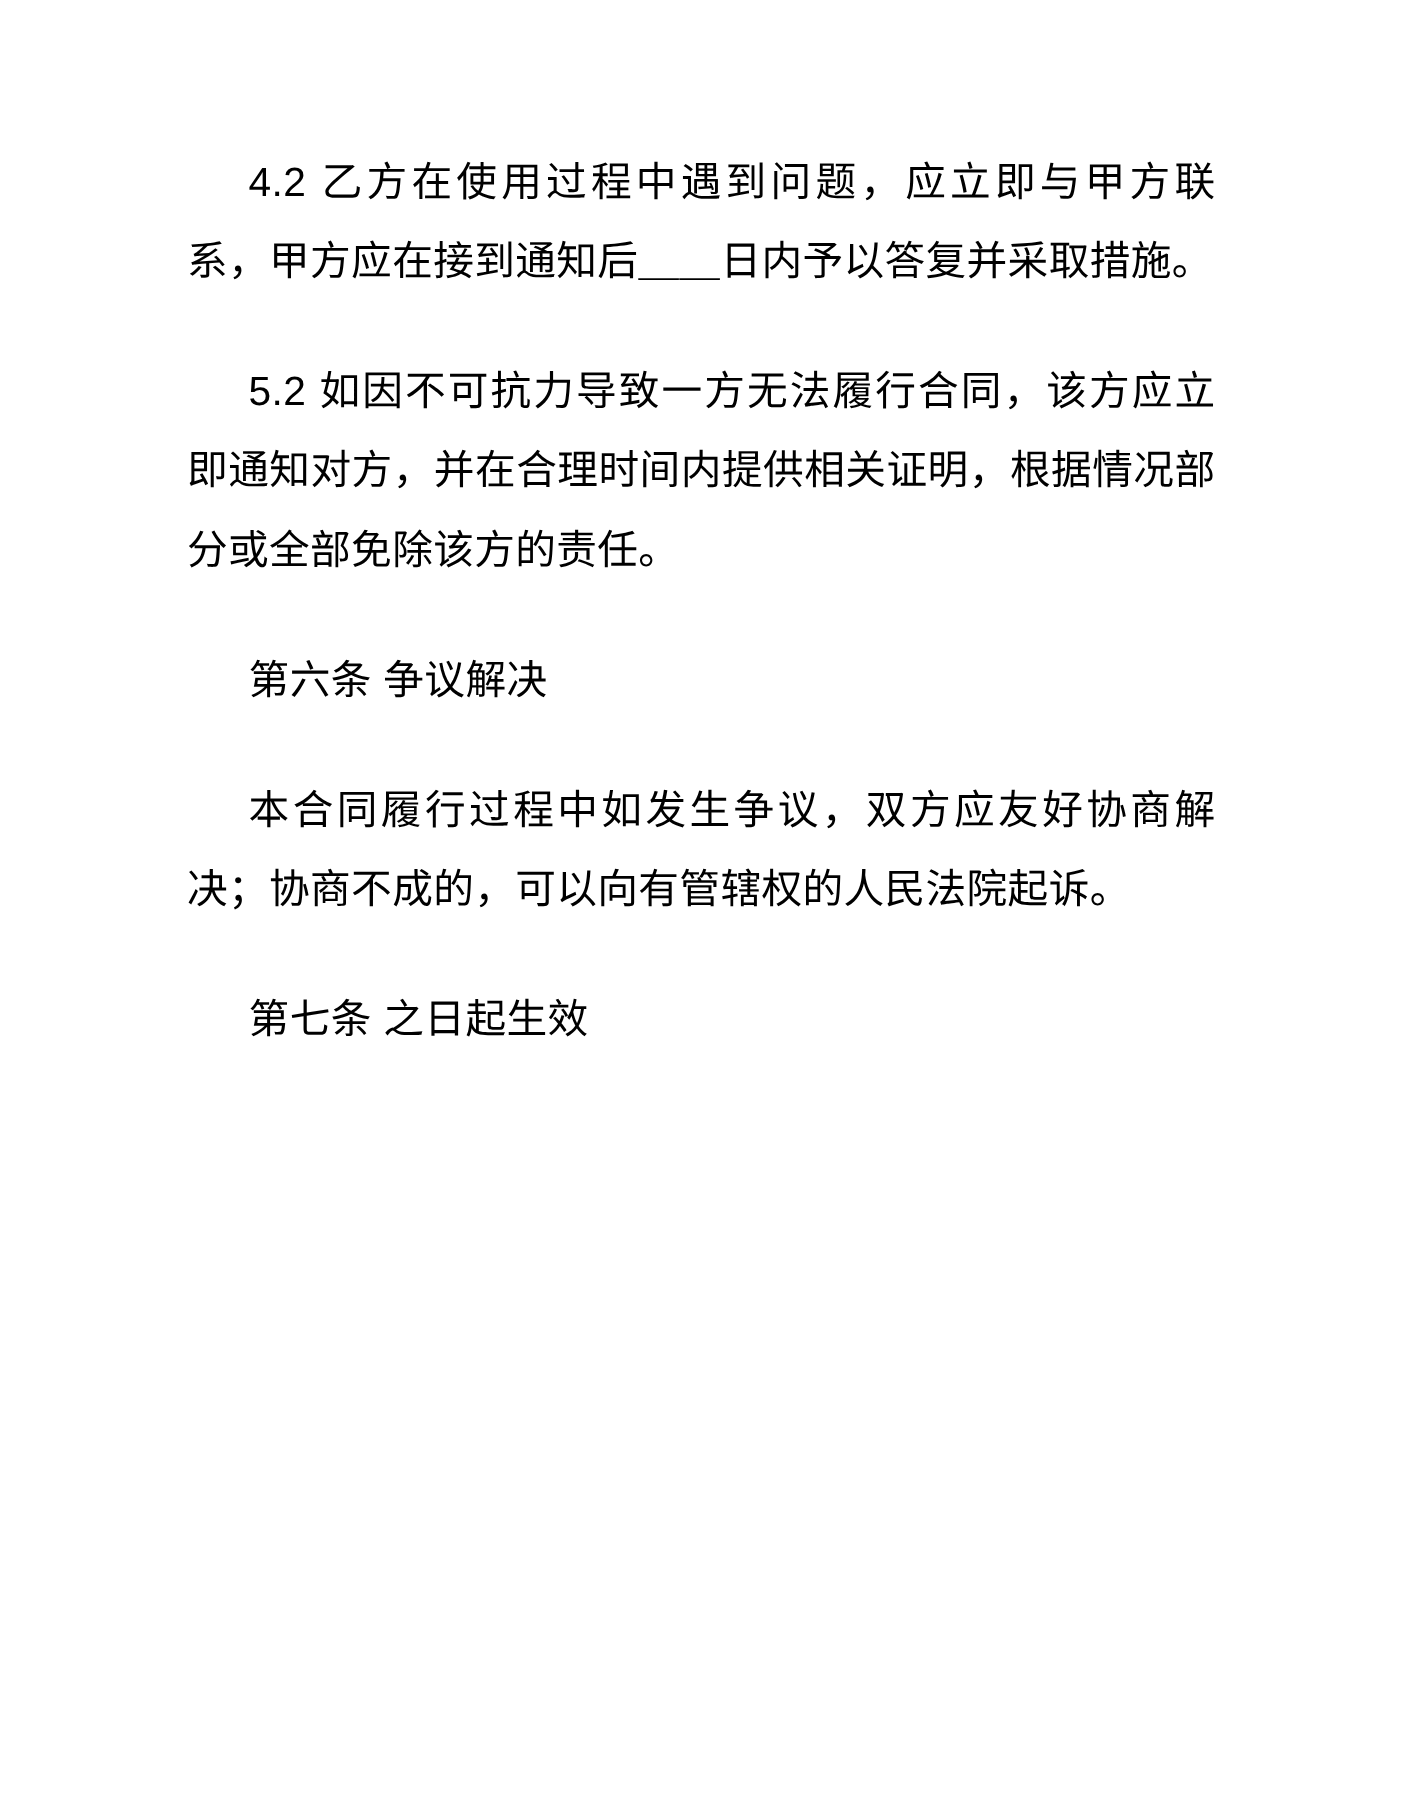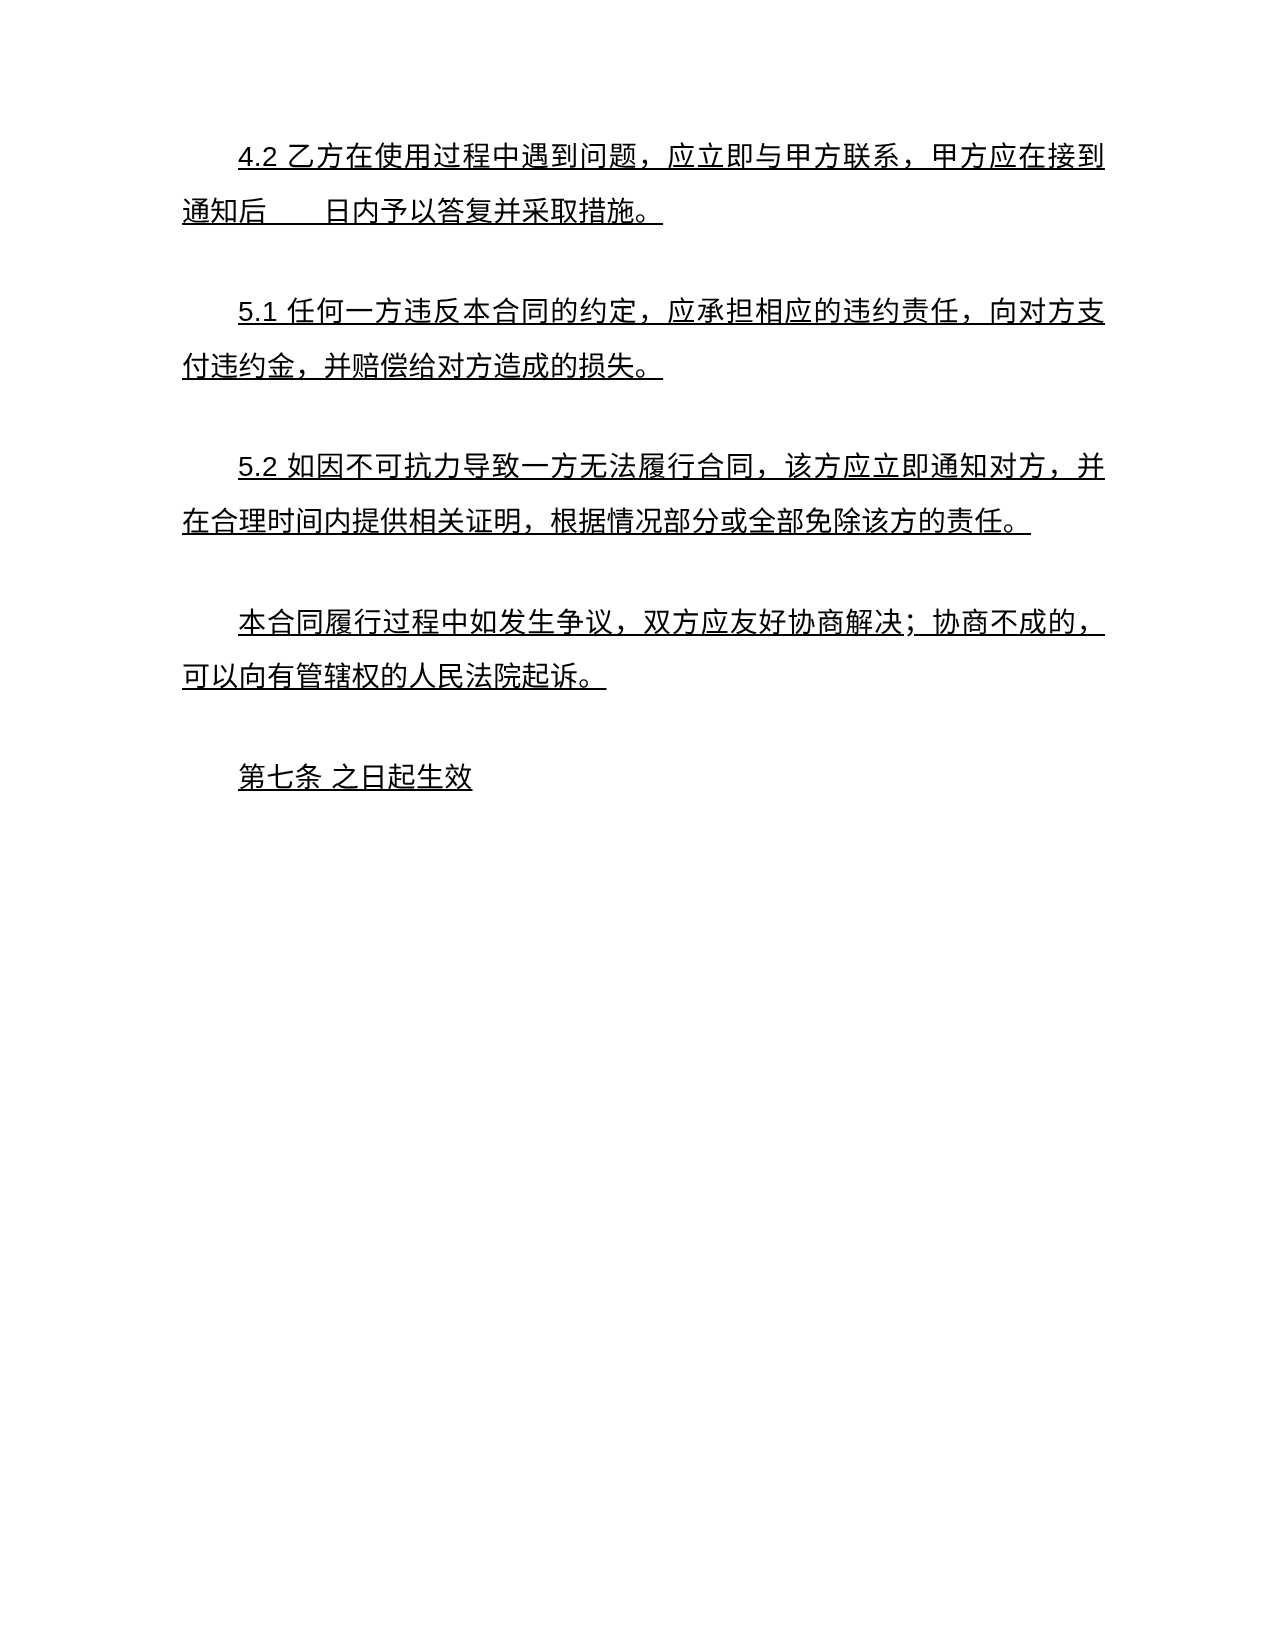--- a/index.html
+++ b/index.html
@@ -19,53 +19,52 @@
     box-sizing: border-box;
     width: 1275px;
     height: 1650px;
     padding: 130px 170px 120px 170px;
     background: #ffffff;
   }
   .doc-body {
     width: 100%;
   }
   p.para {
-    margin: 0 0 46px 12px;
-    font-size: 28px;
+    margin: 0 0 46px 0;
+    font-size: 37px;
     line-height: 1.95;
     letter-spacing: 0.3px;
     text-align: justify;
     text-justify: inter-ideograph;
     white-space: pre-wrap;
     word-break: break-all;
-    text-decoration: underline;
   }
   p.para.indent {
     text-indent: 56px;
   }
   p.para.heading {
     text-indent: 56px;
   }
   p.para:last-child {
     margin-bottom: 0;
   }
 </style>
 </head>
 <body>
 
 <div class="page">
   <div class="doc-body">
 
     <p class="para indent">4.2 乙方在使用过程中遇到问题，应立即与甲方联系，甲方应在接到通知后＿＿日内予以答复并采取措施。</p>
 
 
-    <p class="para indent">5.1 任何一方违反本合同的约定，应承担相应的违约责任，向对方支付违约金，并赔偿给对方造成的损失。</p>
 
     <p class="para indent">5.2 如因不可抗力导致一方无法履行合同，该方应立即通知对方，并在合理时间内提供相关证明，根据情况部分或全部免除该方的责任。</p>
 
+    <p class="para heading">第六条 争议解决</p>
 
     <p class="para indent">本合同履行过程中如发生争议，双方应友好协商解决；协商不成的，可以向有管辖权的人民法院起诉。</p>
 
     <p class="para heading">第七条 之日起生效</p>
 
 
 
   </div>
 </div>
 

